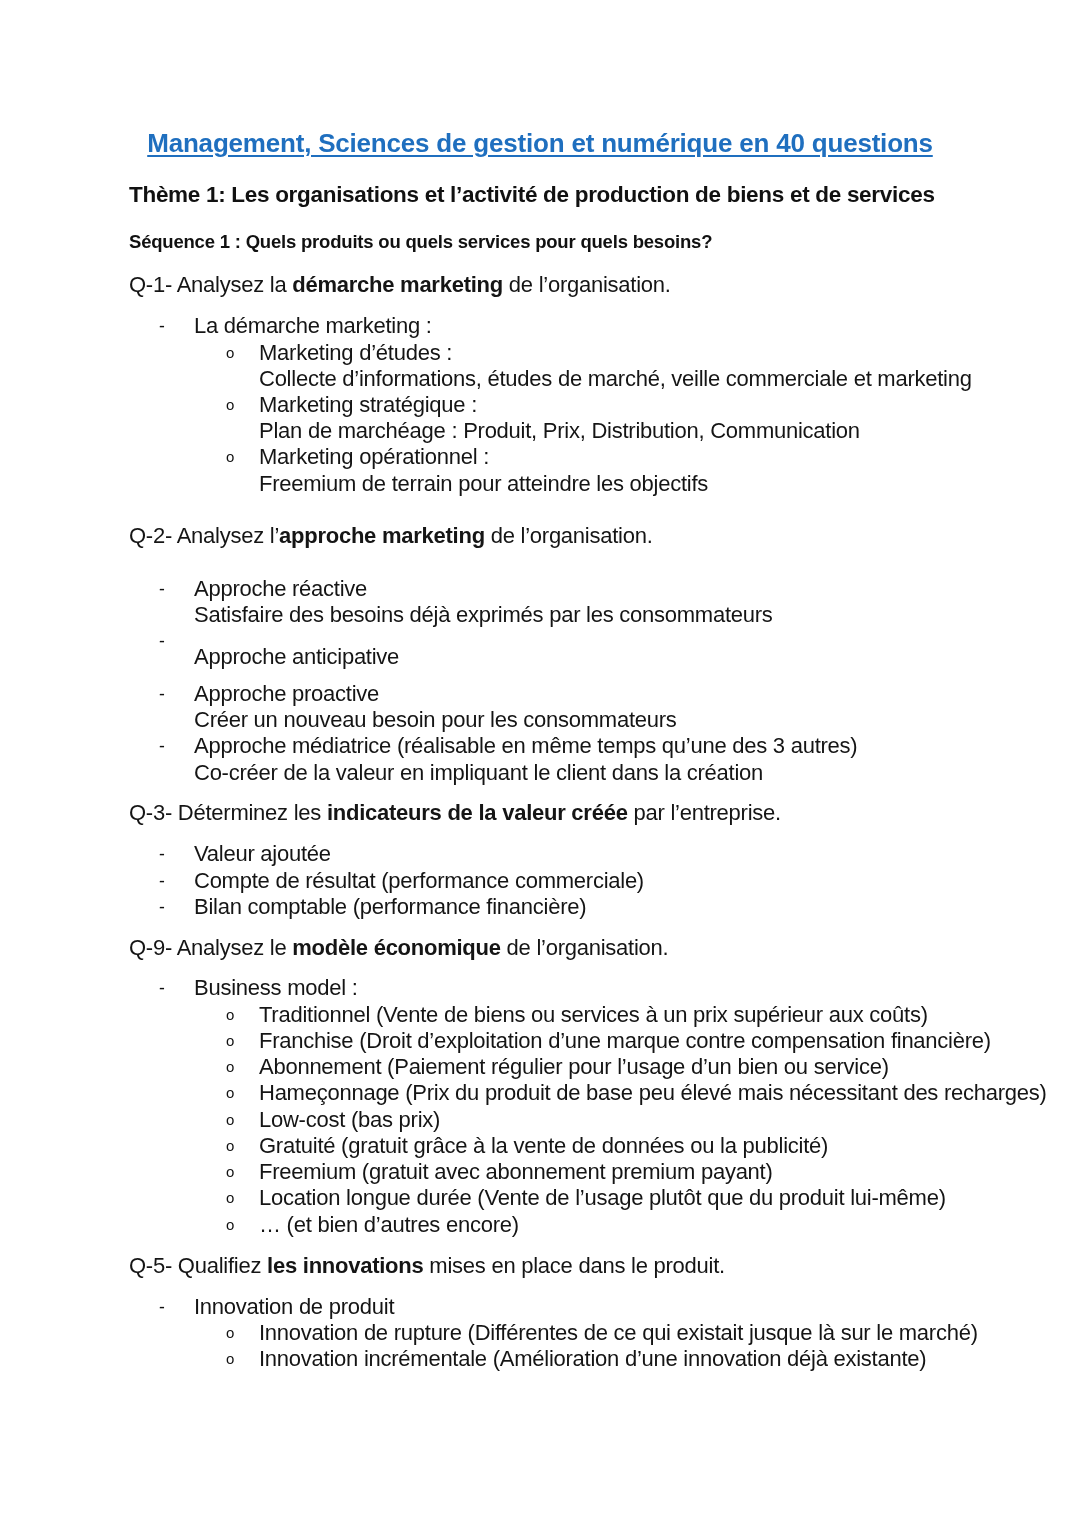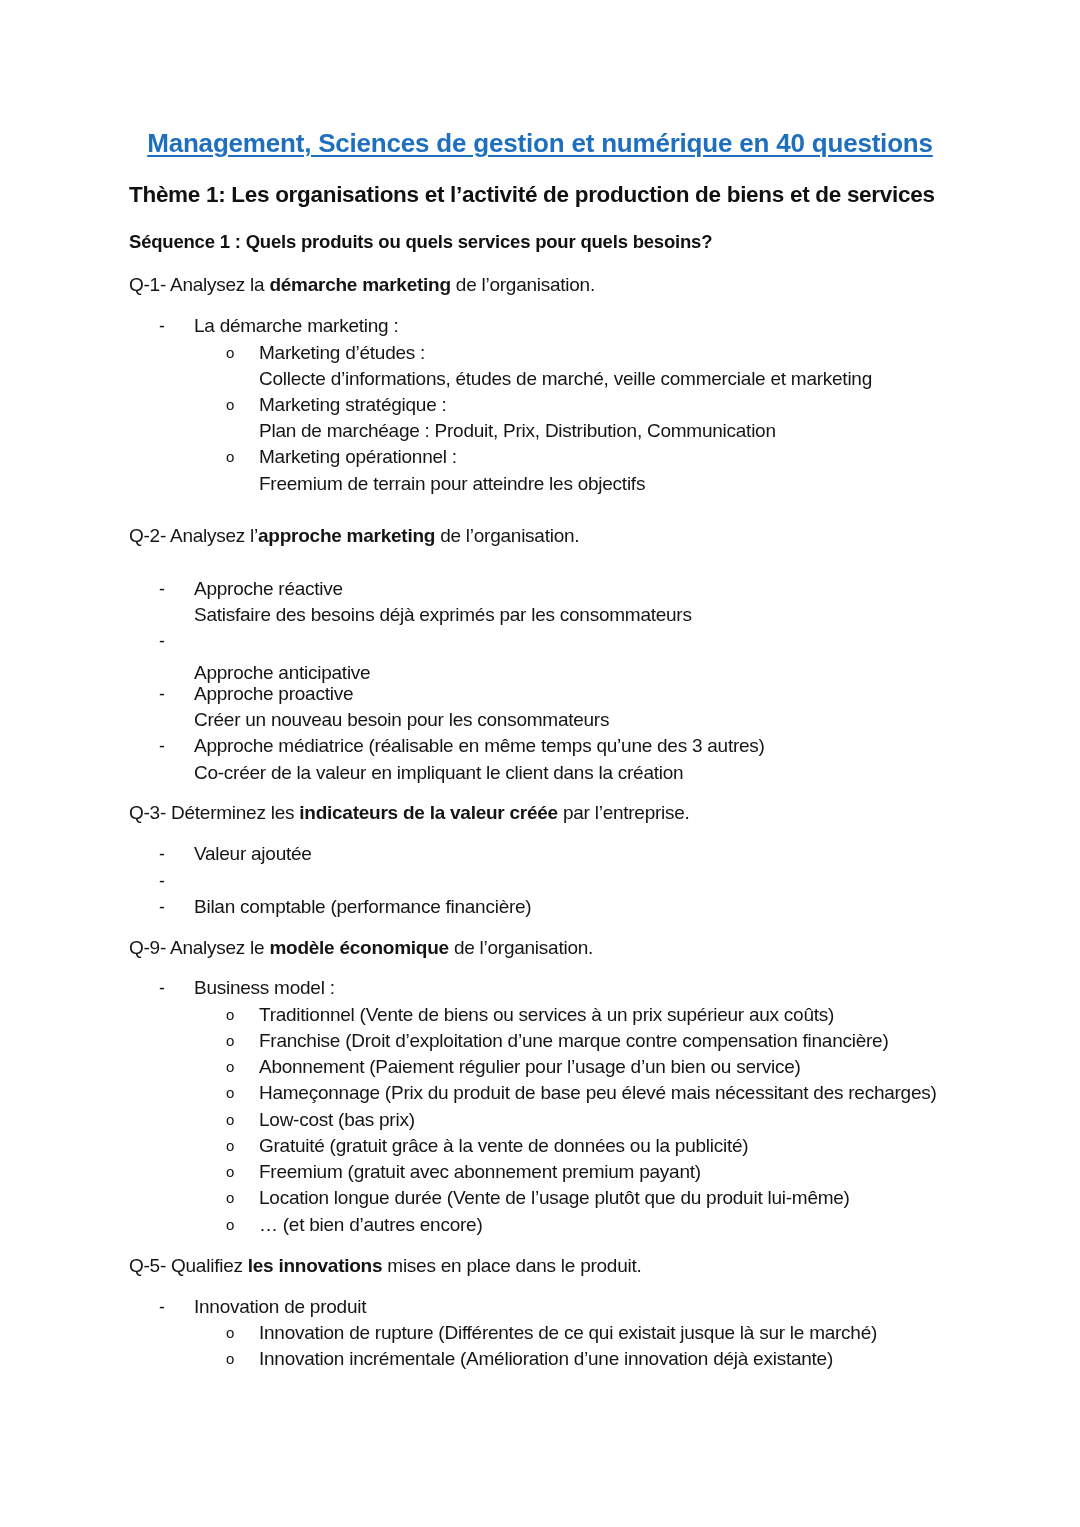--- a/index.html
+++ b/index.html
@@ -47,21 +47,21 @@
       position: absolute;
       left: 129px;
       top: 231px;
       font-size: 18.5px;
       font-weight: bold;
       color: #111;
       letter-spacing: -0.2px;
     }
     .line {
       position: absolute;
-      font-size: 19px;
+      font-size: 22px;
       line-height: 22px;
       white-space: nowrap;
       letter-spacing: -0.25px;
       color: #151515;
     }
     .q { left: 129px; }
     .dash-mark {
       position: absolute;
       left: 159px;
       font-size: 17.5px;
@@ -107,36 +107,37 @@
 
   <div class="line q" style="top:525px">
     <span>Q-2- Analysez l’</span><b>approche marketing</b><span> de l’organisation.</span>
   </div>
 
   <span class="dash-mark" style="top:578px">-</span>
   <div class="line l1" style="top:578px">Approche réactive</div>
   <div class="line l1 it" style="top:604px">Satisfaire des besoins déjà exprimés par les consommateurs</div>
 
   <span class="dash-mark" style="top:630px">-</span>
-  <div class="line l1" style="top:662px">Approche anticipative</div>
+  <div class="line l1" style="top:646px">Approche anticipative</div>
 
   <span class="dash-mark" style="top:683px">-</span>
   <div class="line l1" style="top:683px">Approche proactive</div>
   <div class="line l1 it" style="top:709px">Créer un nouveau besoin pour les consommateurs</div>
 
   <span class="dash-mark" style="top:735px">-</span>
   <div class="line l1" style="top:735px">Approche médiatrice (réalisable en même temps qu’une des 3 autres)</div>
   <div class="line l1 it" style="top:762px">Co-créer de la valeur en impliquant le client dans la création</div>
 
   <div class="line q" style="top:802px">
     <span>Q-3- Déterminez les </span><b>indicateurs de la valeur créée</b><span> par l’entreprise.</span>
   </div>
   <span class="dash-mark" style="top:843px">-</span>
   <div class="line l1" style="top:843px">Valeur ajoutée</div>
   <span class="dash-mark" style="top:870px">-</span>
+  <div class="line l1" style="top:870px">Compte de résultat (performance commerciale)</div>
   <span class="dash-mark" style="top:896px">-</span>
   <div class="line l1" style="top:896px">Bilan comptable (performance financière)</div>
 
   <div class="line q" style="top:937px">
     <span>Q-9- Analysez le </span><b>modèle économique</b><span> de l’organisation.</span>
   </div>
   <span class="dash-mark" style="top:977px">-</span>
   <div class="line l1" style="top:977px">Business model :</div>
 
   <span class="circle-mark" style="top:1004px">o</span>

